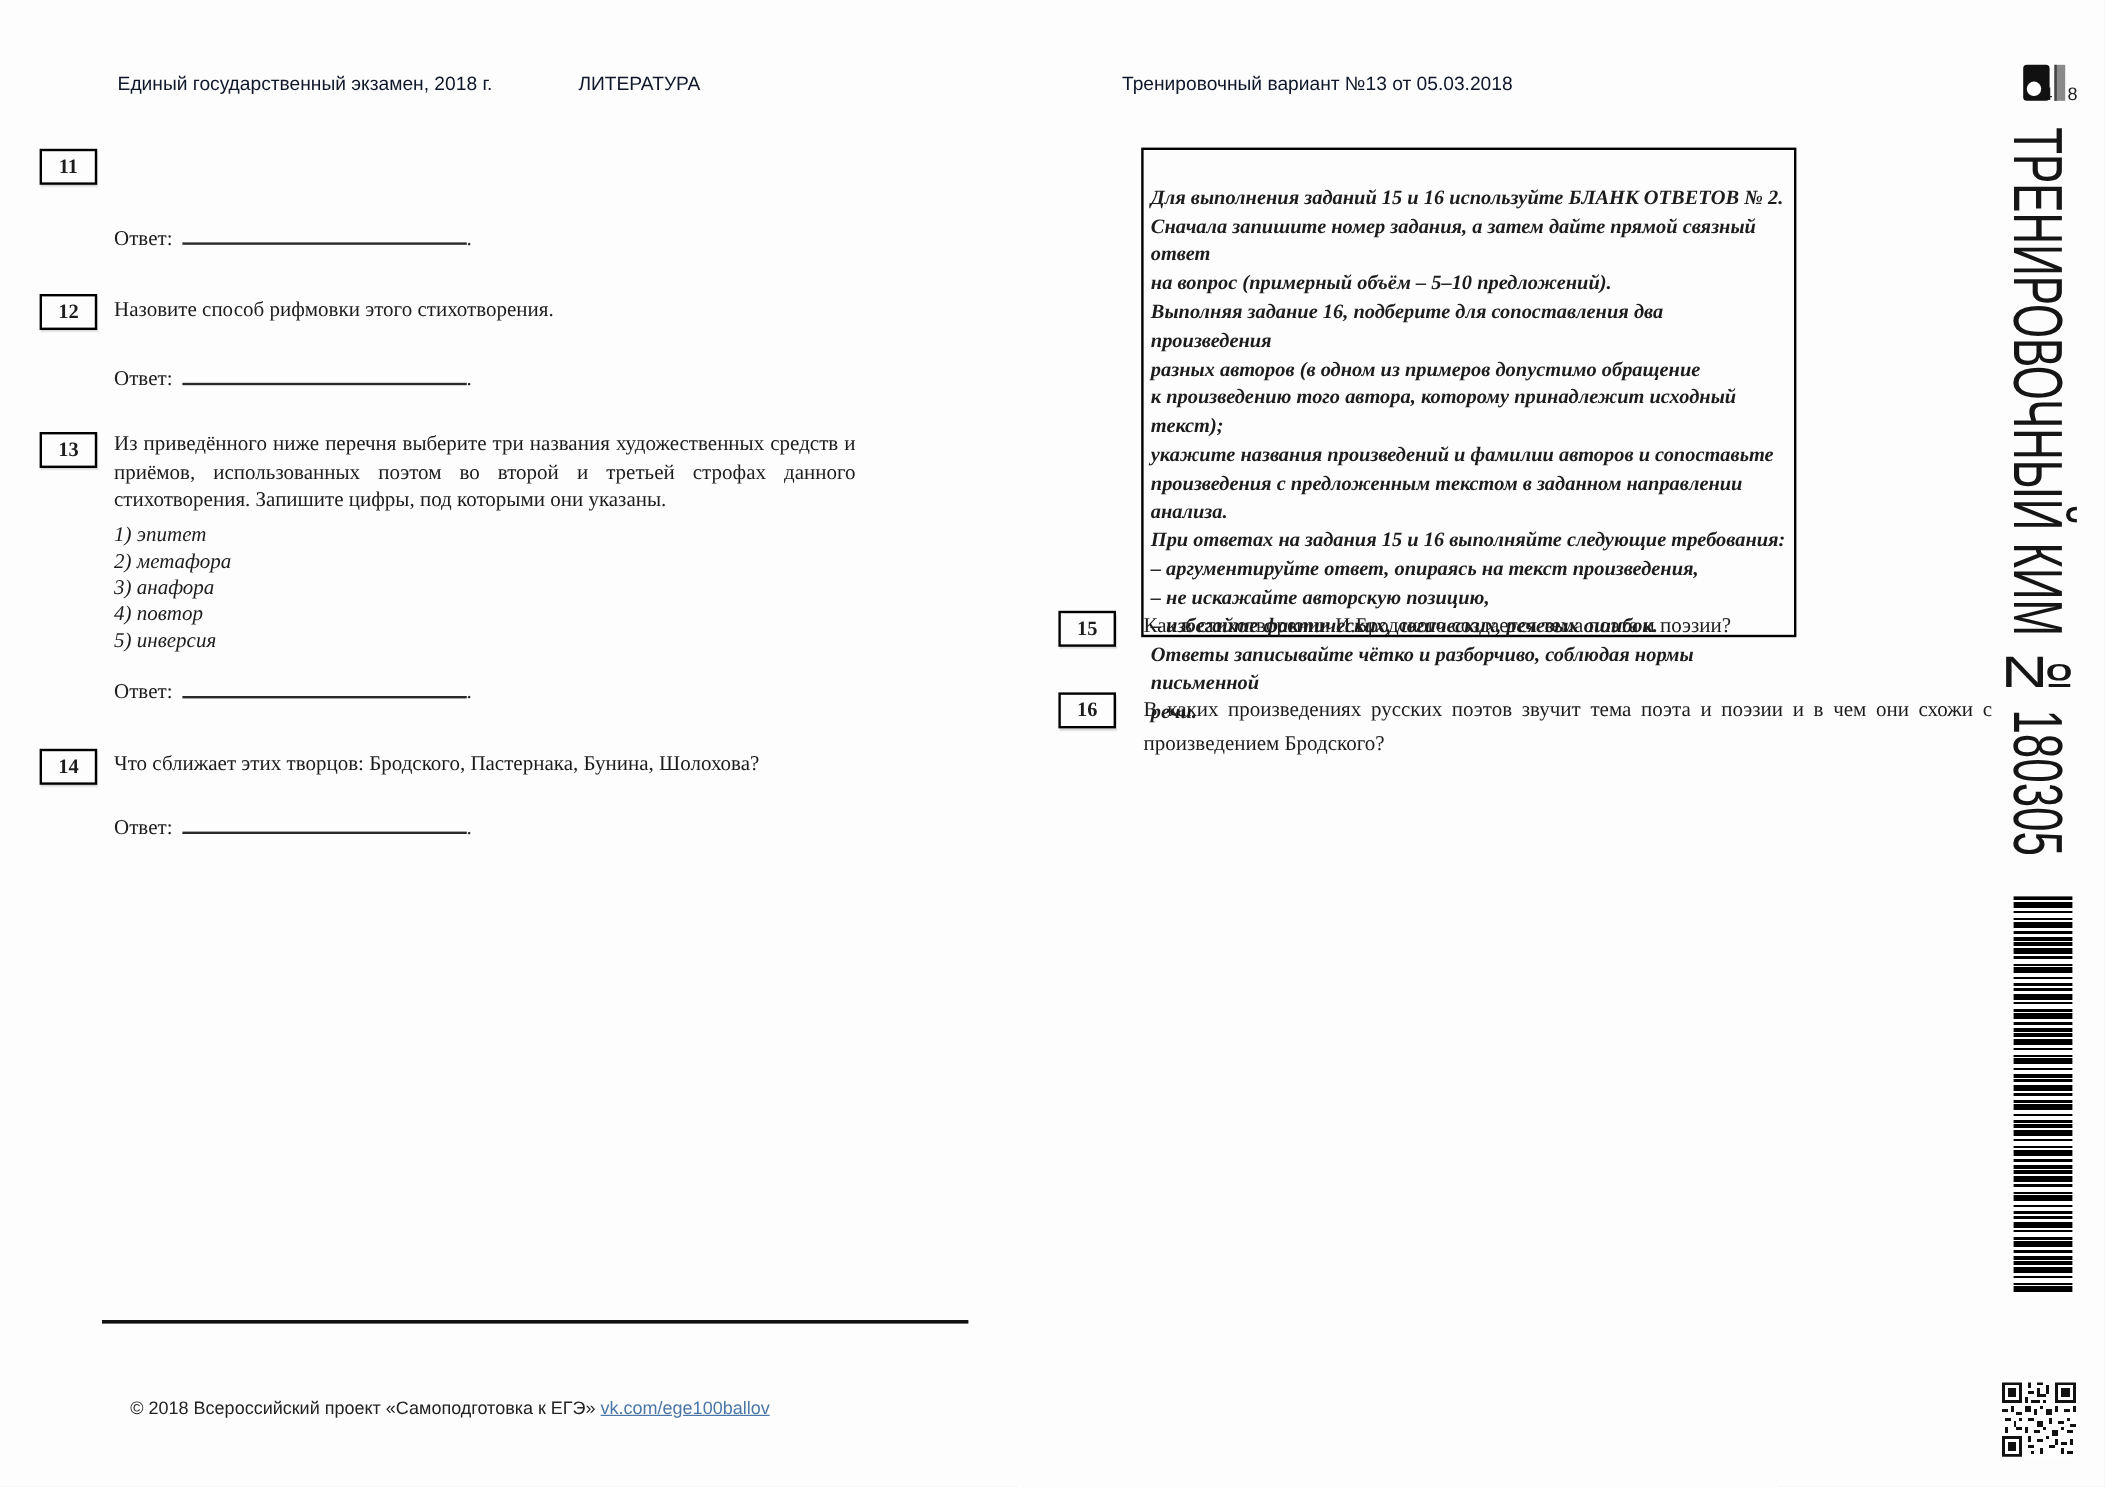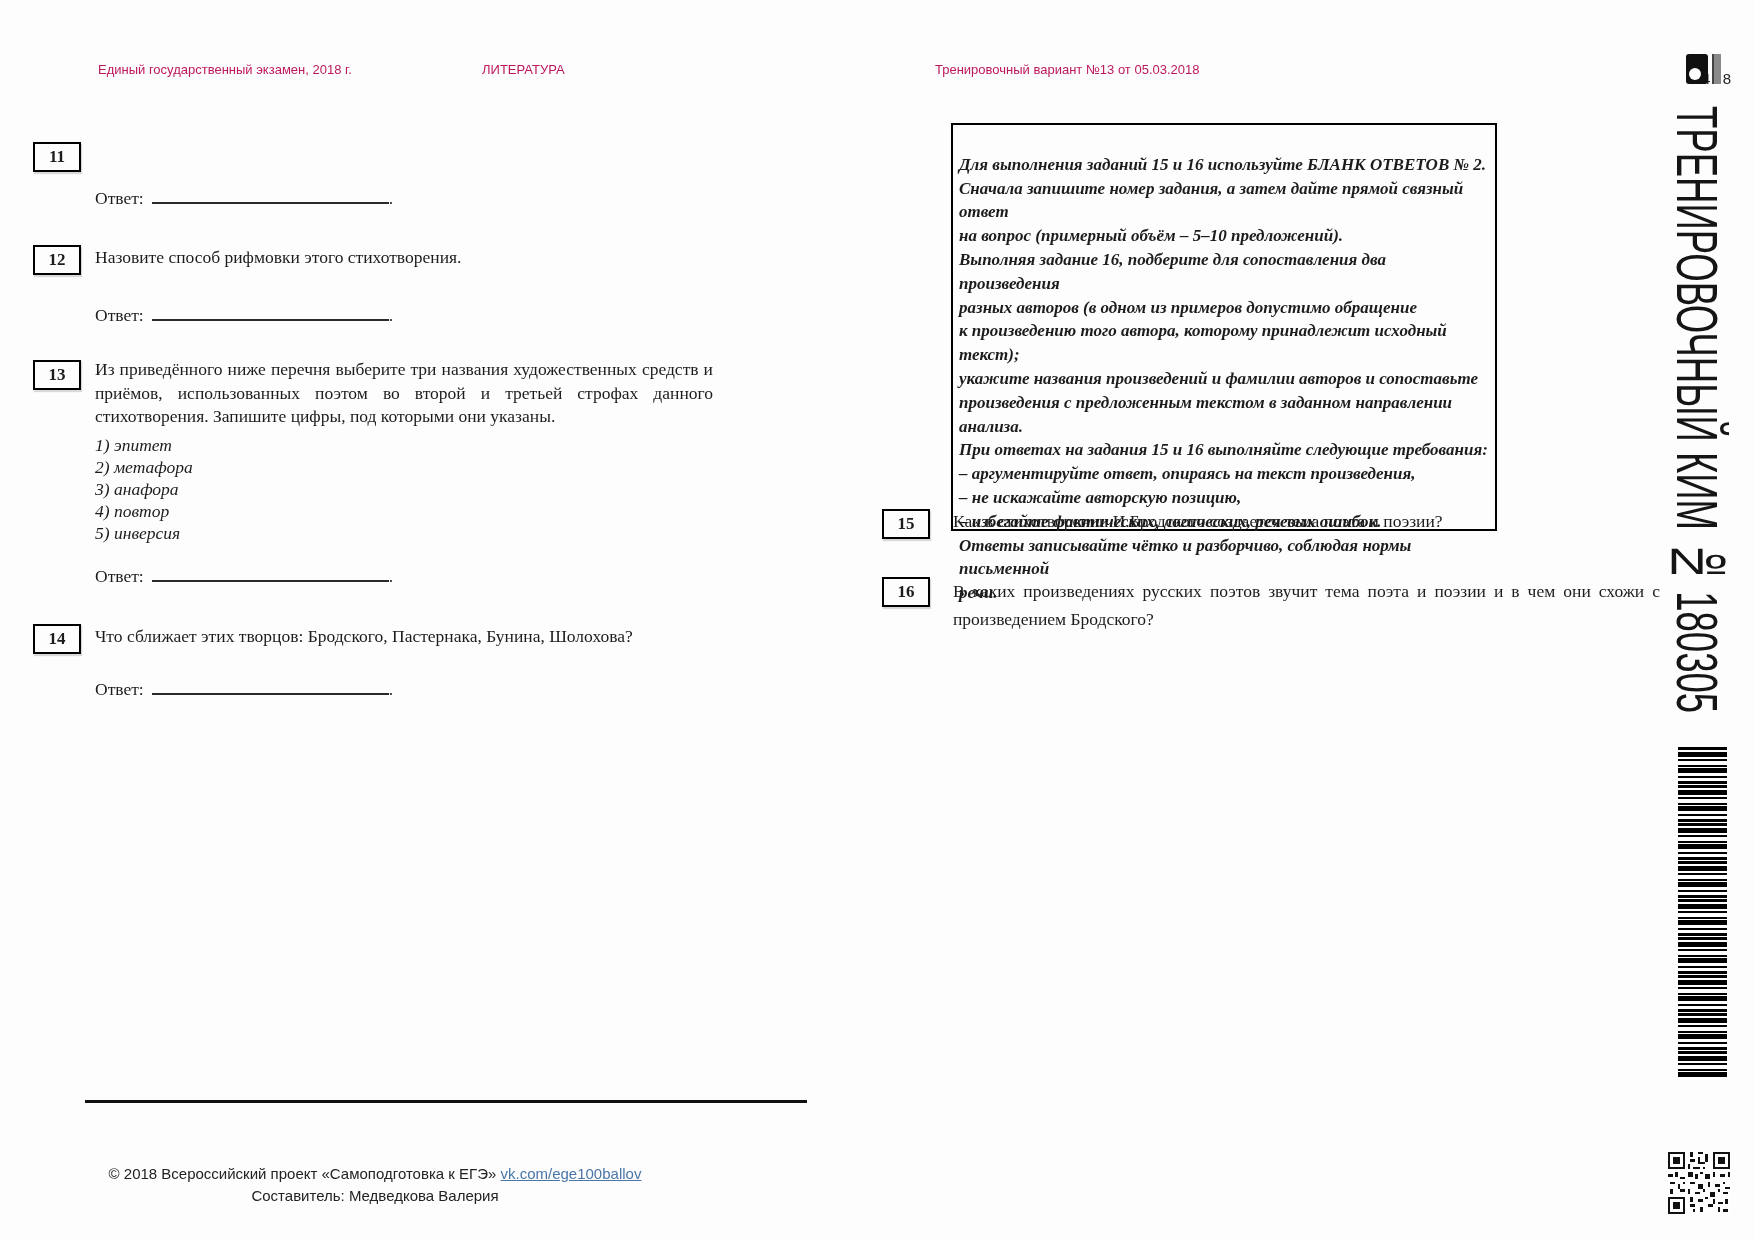--- a/index.html
+++ b/index.html
@@ -1,20 +1,20 @@
 <!DOCTYPE html>
 <html><head>
 <meta charset="utf-8">
 <style>
   html,body{margin:0;padding:0;background:#e8e8e8;}
   .page{position:relative;width:1754px;height:1239px;background:#fdfdfd;
         font-family:"Liberation Serif",serif;color:#1c1c1c;overflow:hidden;}
   .abs{position:absolute;}
   .sans{font-family:"Liberation Sans",sans-serif;}
-  .hdr{font-size:13px;color:#be185d;}
+  .hdr{font-size:16px;color:#0f172a;}
   .pagenum{font-size:15px;color:#222;}
   .qbox{position:absolute;width:44px;height:26px;border:2px solid #000;background:#fdfdfd;
         display:flex;align-items:center;justify-content:center;
         font-weight:bold;font-size:17px;box-shadow:1px 2px 1px rgba(0,0,0,.14);}
   .qtext{font-size:17.5px;line-height:23.5px;}
   .just{text-align:justify;}
   .ansrow{font-size:17.5px;white-space:nowrap;}
   .ansline{display:inline-block;width:237px;height:16px;margin-left:8px;
            border-bottom:2px solid #2a2a2a;}
   .optline{font-size:17.5px;line-height:22px;font-style:italic;}
@@ -44,21 +44,21 @@
   <div class="abs sans hdr" style="left:482px;top:62px;">ЛИТЕРАТУРА</div>
   <div class="abs sans hdr" style="left:935px;top:62px;">Тренировочный вариант №13 от 05.03.2018</div>
   <div class="abs sans pagenum" style="left:1702px;top:70px;">4 / 8</div>
 
   <div class="abs" style="left:1686px;top:54px;width:34px;height:30px;">
     <div class="logo-black"></div>
       <div class="logo-dot"></div>
       <div class="logo-bar"></div>
   </div>
 
-  <div class="qbox" style="left:33px;top:142px;">11</div>
+  <div class="qbox" style="left:33px;top:124px;">11</div>
   <div class="abs ansrow" style="left:95px;top:186px;">
     <span>Ответ:</span><span class="ansline"></span><span>.</span>
   </div>
 
   <div class="qbox" style="left:33px;top:245px;">12</div>
   <div class="abs qtext" style="left:95px;top:246px;width:618px;">Назовите способ рифмовки этого стихотворения.</div>
   <div class="abs ansrow" style="left:95px;top:303px;">
     <span>Ответ:</span><span class="ansline"></span><span>.</span>
   </div>
 
@@ -169,17 +169,16 @@
           <rect x="16" y="21" width="2" height="1"></rect>
         <rect x="20" y="22" width="1" height="2"></rect>
           <rect x="22" y="23" width="2" height="1"></rect>
           <rect x="10" y="23" width="1" height="1"></rect>
       </g>
     </svg>
   </div>
 
   <div class="abs sans footer" style="left:85px;top:1163px;width:580px;">
     <div><span>© 2018 Всероссийский проект «Самоподготовка к ЕГЭ» </span><a class="lnk">vk.com/ege100ballov</a></div>
-    <div>Составитель: Медведкова Валерия</div>
   </div>
 
 
 </div>
 
 </body></html>

